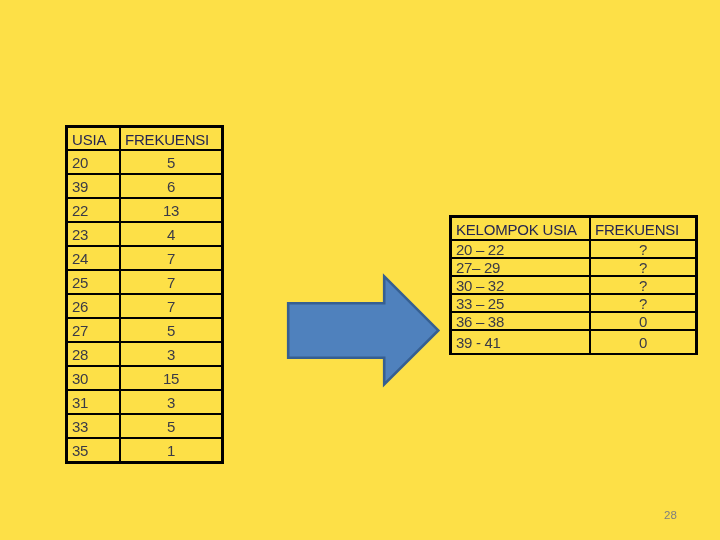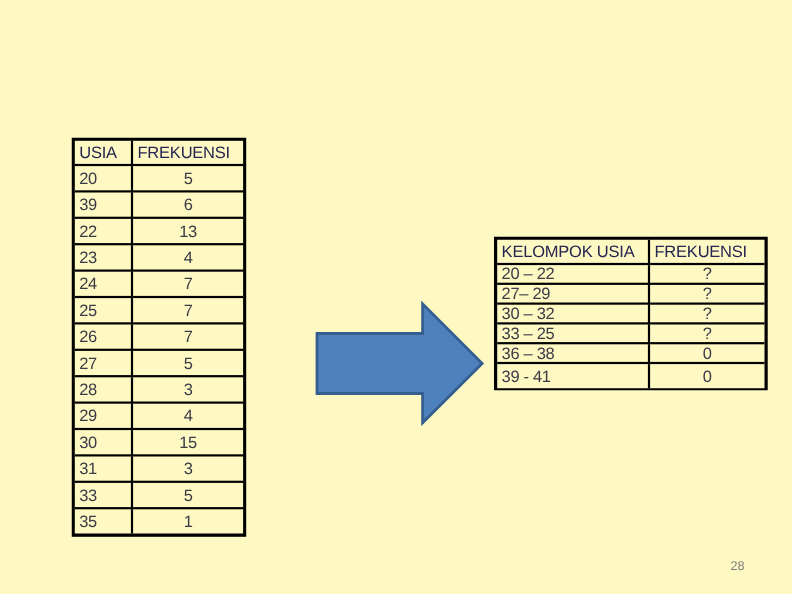--- a/index.html
+++ b/index.html
@@ -1,20 +1,20 @@
 <!DOCTYPE html>
 <html><head>
 <meta charset="utf-8">
 <title>Tabel Distribusi Frekuensi Usia</title>
 <style>
   html,body{margin:0;padding:0;}
   body{width:720px;height:540px;background:#ffffff;overflow:hidden;
        font-family:"Liberation Sans", sans-serif;position:relative;
        -webkit-font-smoothing:antialiased;}
-  .slide{position:absolute;left:0;top:0;width:720px;height:540px;background:#fef9c3;}
+  .slide{position:absolute;left:0;top:0;width:720px;height:540px;background:#fde047;}
 
   
   .tblwrap{position:absolute;border:3px solid #000000;box-sizing:content-box;
            will-change:transform;}
   .tbl{border-collapse:collapse;table-layout:fixed;border:0;width:100%;}
   .tbl td,.tbl th{white-space:nowrap;border:2px solid #000000;
           padding:1px 0 0 4px;font-size:15px;line-height:1;
           vertical-align:middle;font-weight:400;text-align:left;}
   .tbl td{color:#3a3a46;letter-spacing:-0.3px;}
   .tbl th{color:#252550;letter-spacing:-0.2px;}
@@ -91,24 +91,20 @@
           </tr>
           <tr>
             <td>27</td>
             <td class="num">5</td>
           </tr>
           <tr>
             <td>28</td>
             <td class="num">3</td>
           </tr>
           <tr>
-            <td>29</td>
-            <td class="num">4</td>
-          </tr>
-          <tr>
             <td>30</td>
             <td class="num">15</td>
           </tr>
           <tr>
             <td>31</td>
             <td class="num">3</td>
           </tr>
           <tr>
             <td>33</td>
             <td class="num">5</td>

